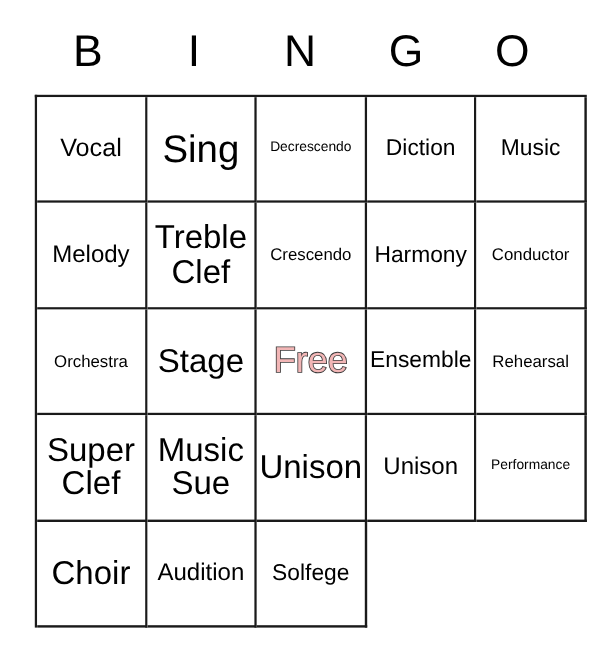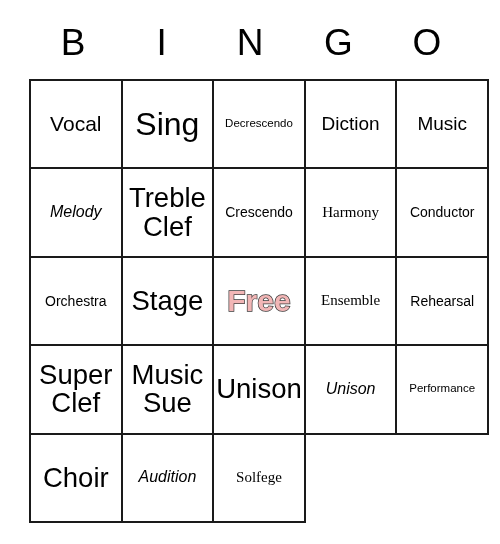--- a/index.html
+++ b/index.html
@@ -74,31 +74,31 @@
     display: block;
     width: 100%;
     line-height: 1.04;
     color: #000000;
     word-wrap: break-word;
   }
 
   
   .fs-xs   { font-size: 11.5px; }
   .fs-sm   { font-size: 14px; }
-  .fs-md   { font-size: 15px; font-family: Liberation Serif, serif; }
-  .fs-ml   { font-size: 16px; font-style: italic; }
+  .fs-md   { font-size: 19px; }
+  .fs-ml   { font-size: 20px; }
   .fs-lg   { font-size: 21px; }
   .fs-xl   { font-size: 19px; }
   .fs-xxl  { font-size: 27.5px; }
   .fs-huge { font-size: 32px; }
 
   
   .cell-free .cell-text {
     font-size: 30px;
-    font-weight: 700;
+    font-weight: 400;
     color: #f2b6b6;
     -webkit-text-stroke: 1.4px #3a3a3a;
     paint-order: stroke fill;
     letter-spacing: 0px;
   }
 </style>
 </head>
 <body>
 
 <div id="card">

